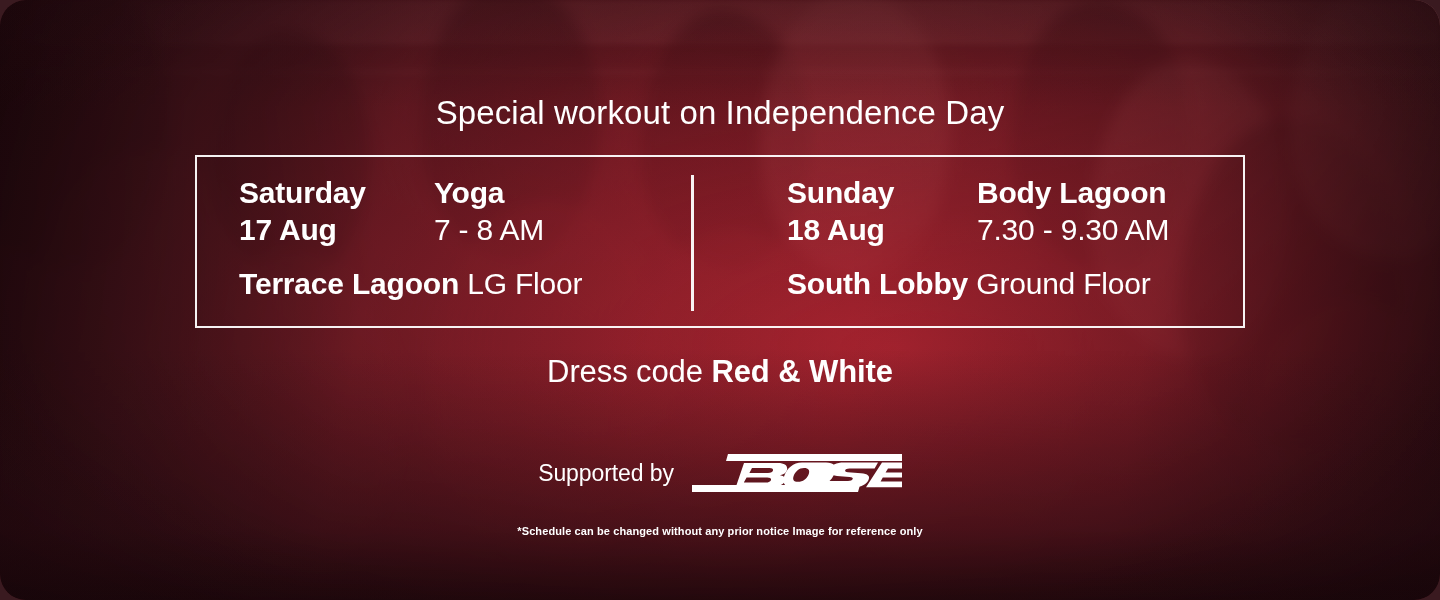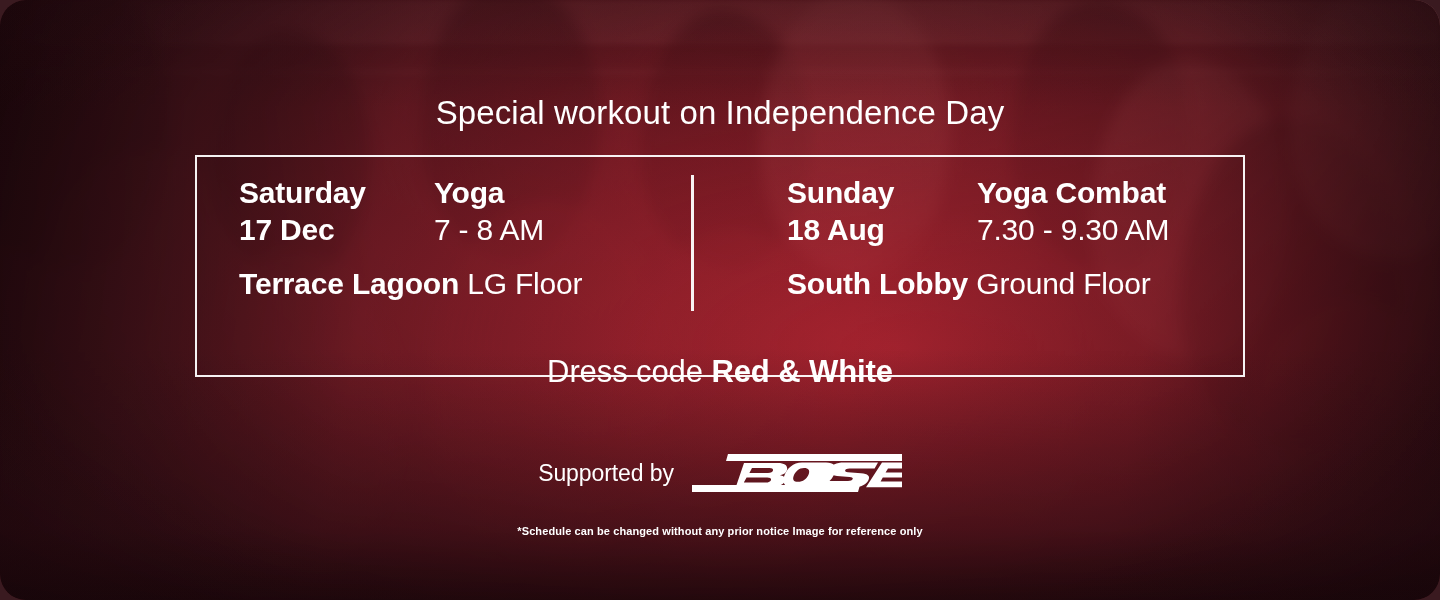--- a/index.html
+++ b/index.html
@@ -86,21 +86,21 @@
     line-height:1;
     white-space:nowrap;
   }
 
   
   .schedule-box {
     position:absolute;
     left:195px;
     top:155px;
     width:1050px;
-    height:222px;
+    height:173px;
     border:2px solid rgba(255,255,255,.95);
     display:flex;
     align-items:stretch;
   }
   .panel {
     flex:1 1 0;
     position:relative;
     text-align:left;
     padding-top:17px;
   }
@@ -232,42 +232,42 @@
   <div class="content">
 
     <div class="headline">Special workout on Independence Day</div>
 
     <div class="schedule-box">
 
       <div class="panel left">
         <div class="row-top">
           <div class="day-block">
             <span>Saturday</span><br>
-            <span>17 Dec</span>
+            <span>17 Aug</span>
           </div>
           <div class="class-block">
             <span class="class-name">Yoga</span>
             <span class="class-time">7 - 8 AM</span>
           </div>
         </div>
         <div class="venue">
           <b>Terrace Lagoon</b><span> LG Floor</span>
         </div>
       </div>
 
       <div class="divider"></div>
 
       <div class="panel right">
         <div class="row-top">
           <div class="day-block">
             <span>Sunday</span><br>
             <span>18 Aug</span>
           </div>
           <div class="class-block">
-            <span class="class-name">Yoga Combat</span>
+            <span class="class-name">Body Lagoon</span>
             <span class="class-time">7.30 - 9.30 AM</span>
           </div>
         </div>
         <div class="venue">
           <b>South Lobby</b><span> Ground Floor</span>
         </div>
       </div>
 
     </div>
 

